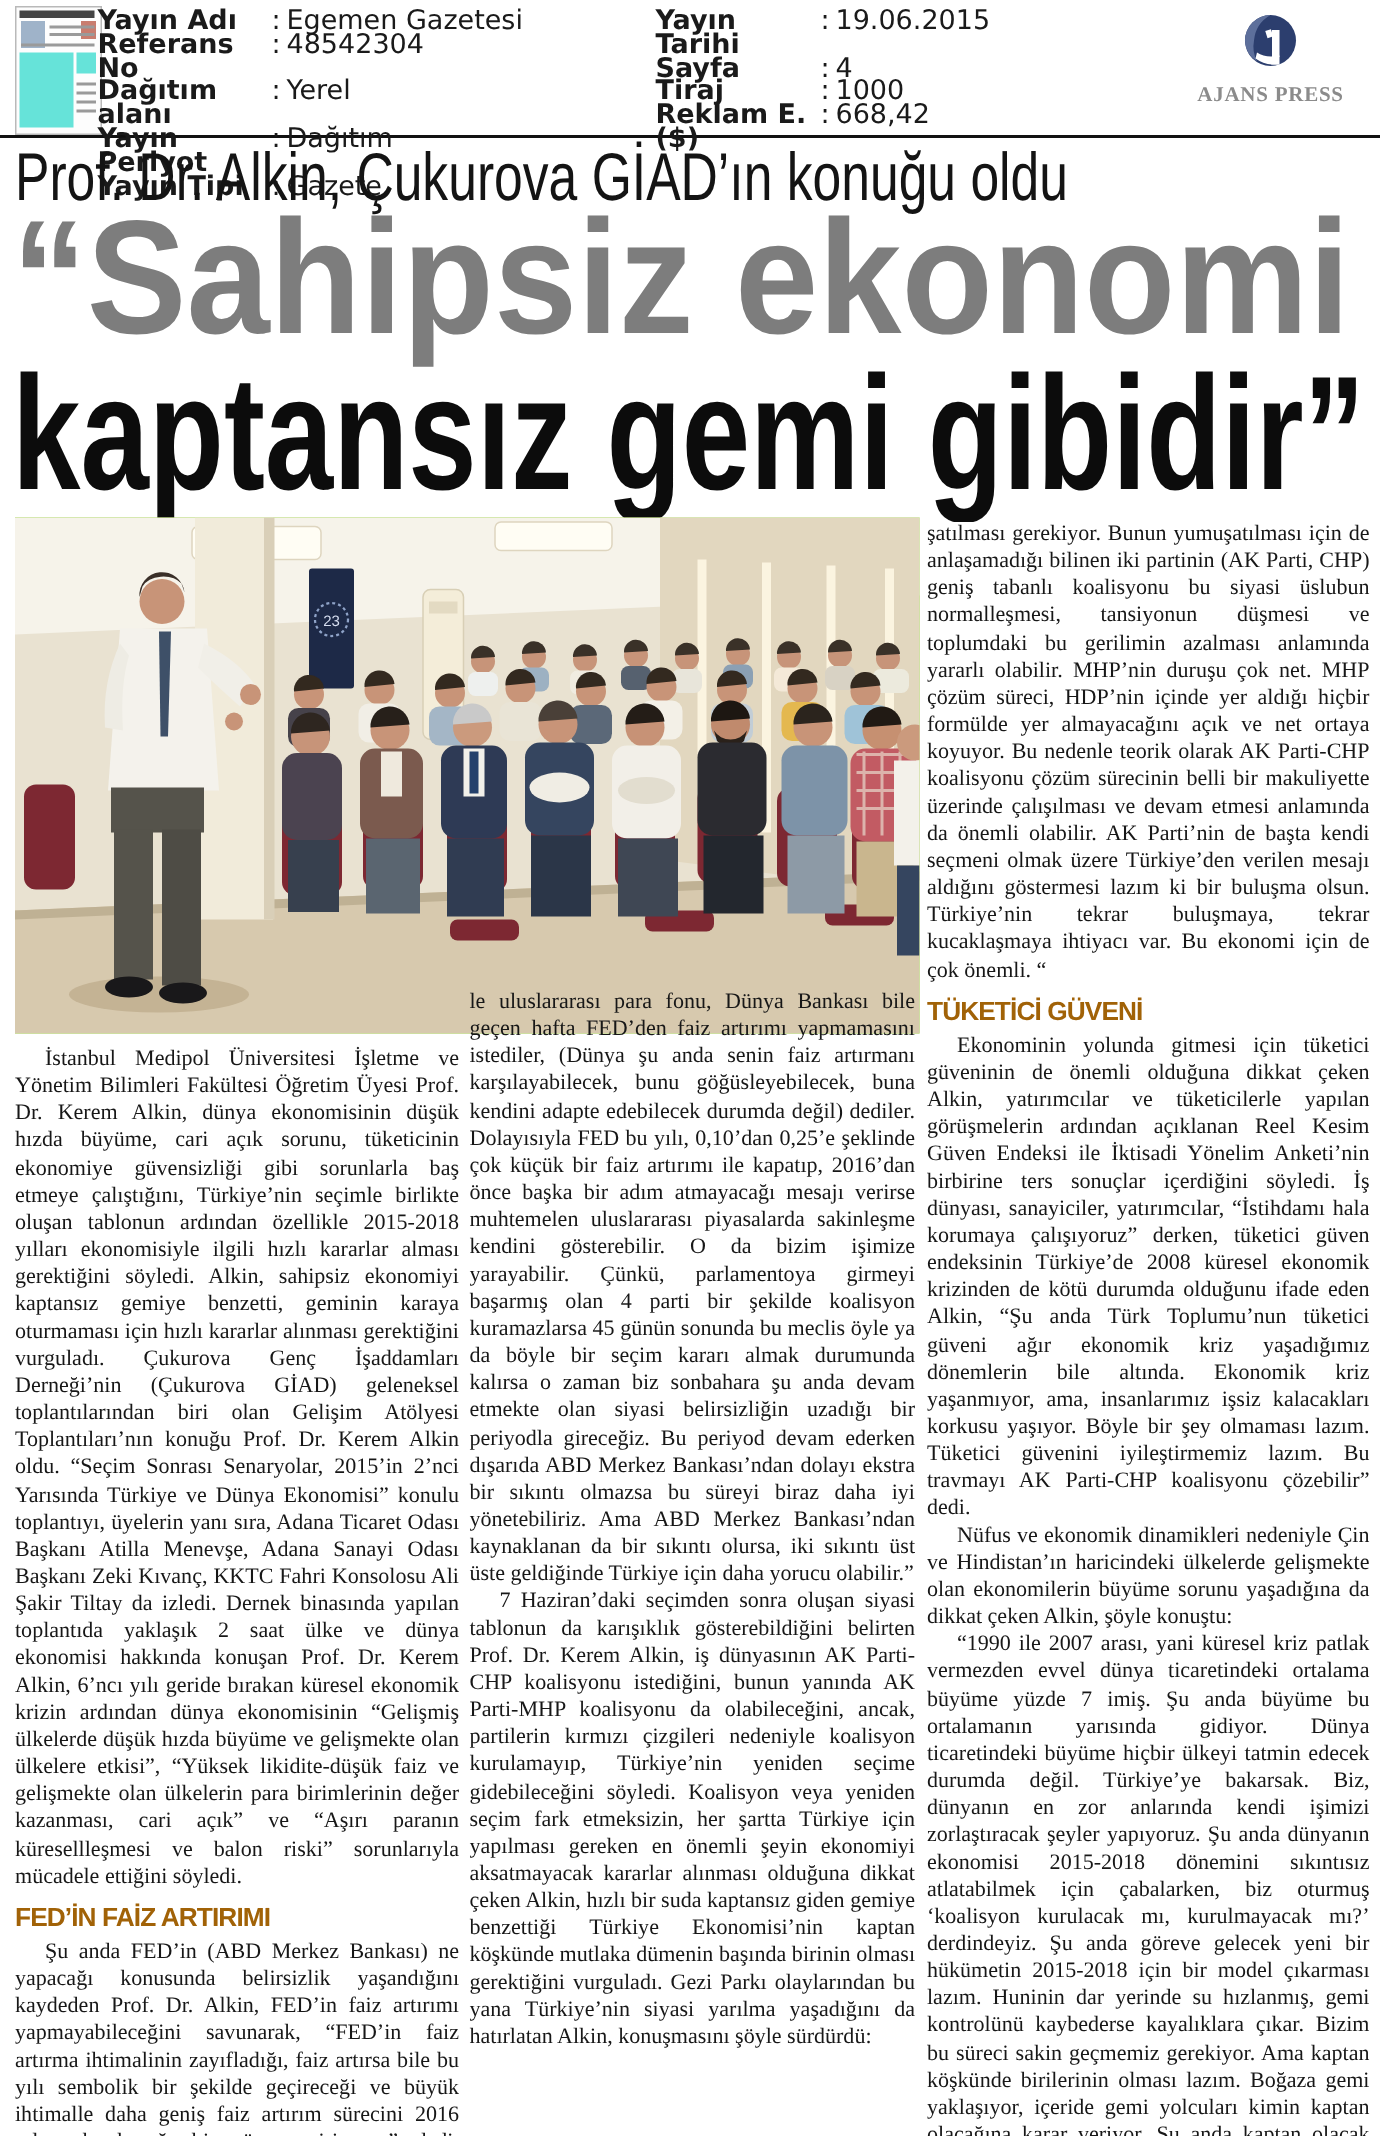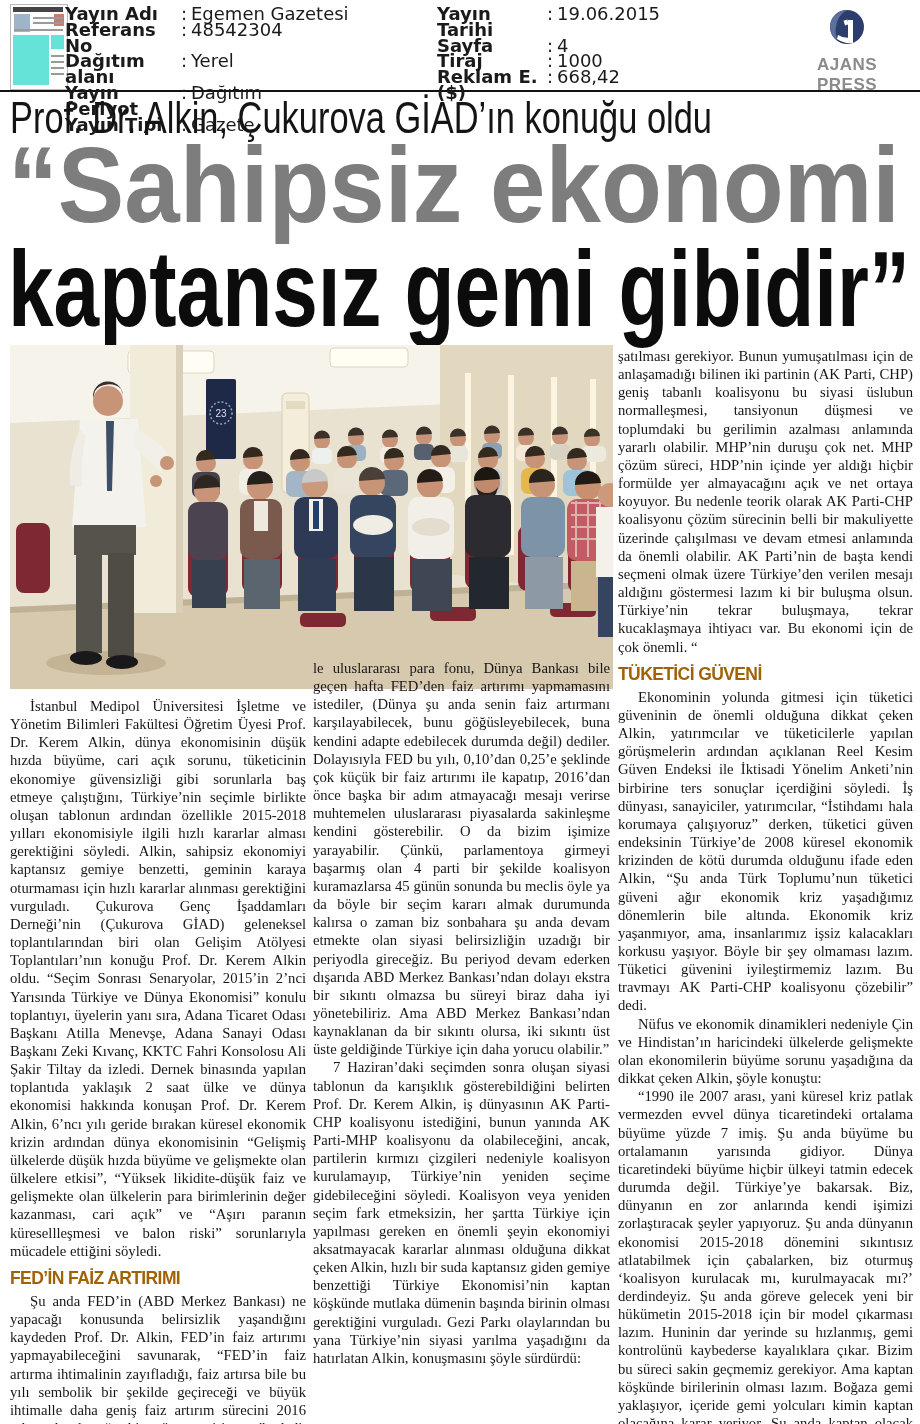--- a/index.html
+++ b/index.html
@@ -17,21 +17,21 @@
   .thumb .t-cyan1{position:absolute;left:2px;top:30px;width:36px;height:50px;background:#66e3d9;}
   .thumb .t-cyan2{position:absolute;left:40px;top:30px;width:13px;height:14px;background:#66e3d9;}
   .meta-left{position:absolute;left:65px;top:6px;}
   .meta-right{position:absolute;left:437px;top:6px;}
   .meta-row{display:flex;font-size:18px;line-height:15.8px;font-family:"DejaVu Sans",sans-serif;}
   .meta-label{font-weight:bold;width:116px;flex:none;}
   .meta-right .meta-label{width:110px;}
   .meta-colon{flex:none;width:10px;}
   .meta-value{white-space:nowrap;}
   .logo{position:absolute;right:14px;top:8px;width:118px;text-align:center;}
-  .logo-word{font-family:Liberation Sans, sans-serif;font-weight:bold;font-size:17px;letter-spacing:.5px;color:#8b8b8b;margin-top:1px;}
+  .logo-word{font-family:Liberation Serif, serif;font-weight:bold;font-size:14px;letter-spacing:.5px;color:#8b8b8b;margin-top:1px;}
   
   .kicker-svg{position:absolute;left:8px;top:94px;}
   .headline-svg{position:absolute;left:8px;top:136px;}
   .kicker-text{font-family:"Liberation Sans",sans-serif;font-weight:400;fill:#141414;}
   .hl1{font-family:"Liberation Sans",sans-serif;font-weight:bold;fill:#7d7d7d;}
   .hl2{font-family:"Liberation Sans",sans-serif;font-weight:bold;fill:#0c0c0c;}
   
   .photo{position:absolute;left:10px;top:345px;width:603px;height:344px;background:#84cc16;}
   
   .article-col{position:absolute;overflow:hidden;text-align:justify;

